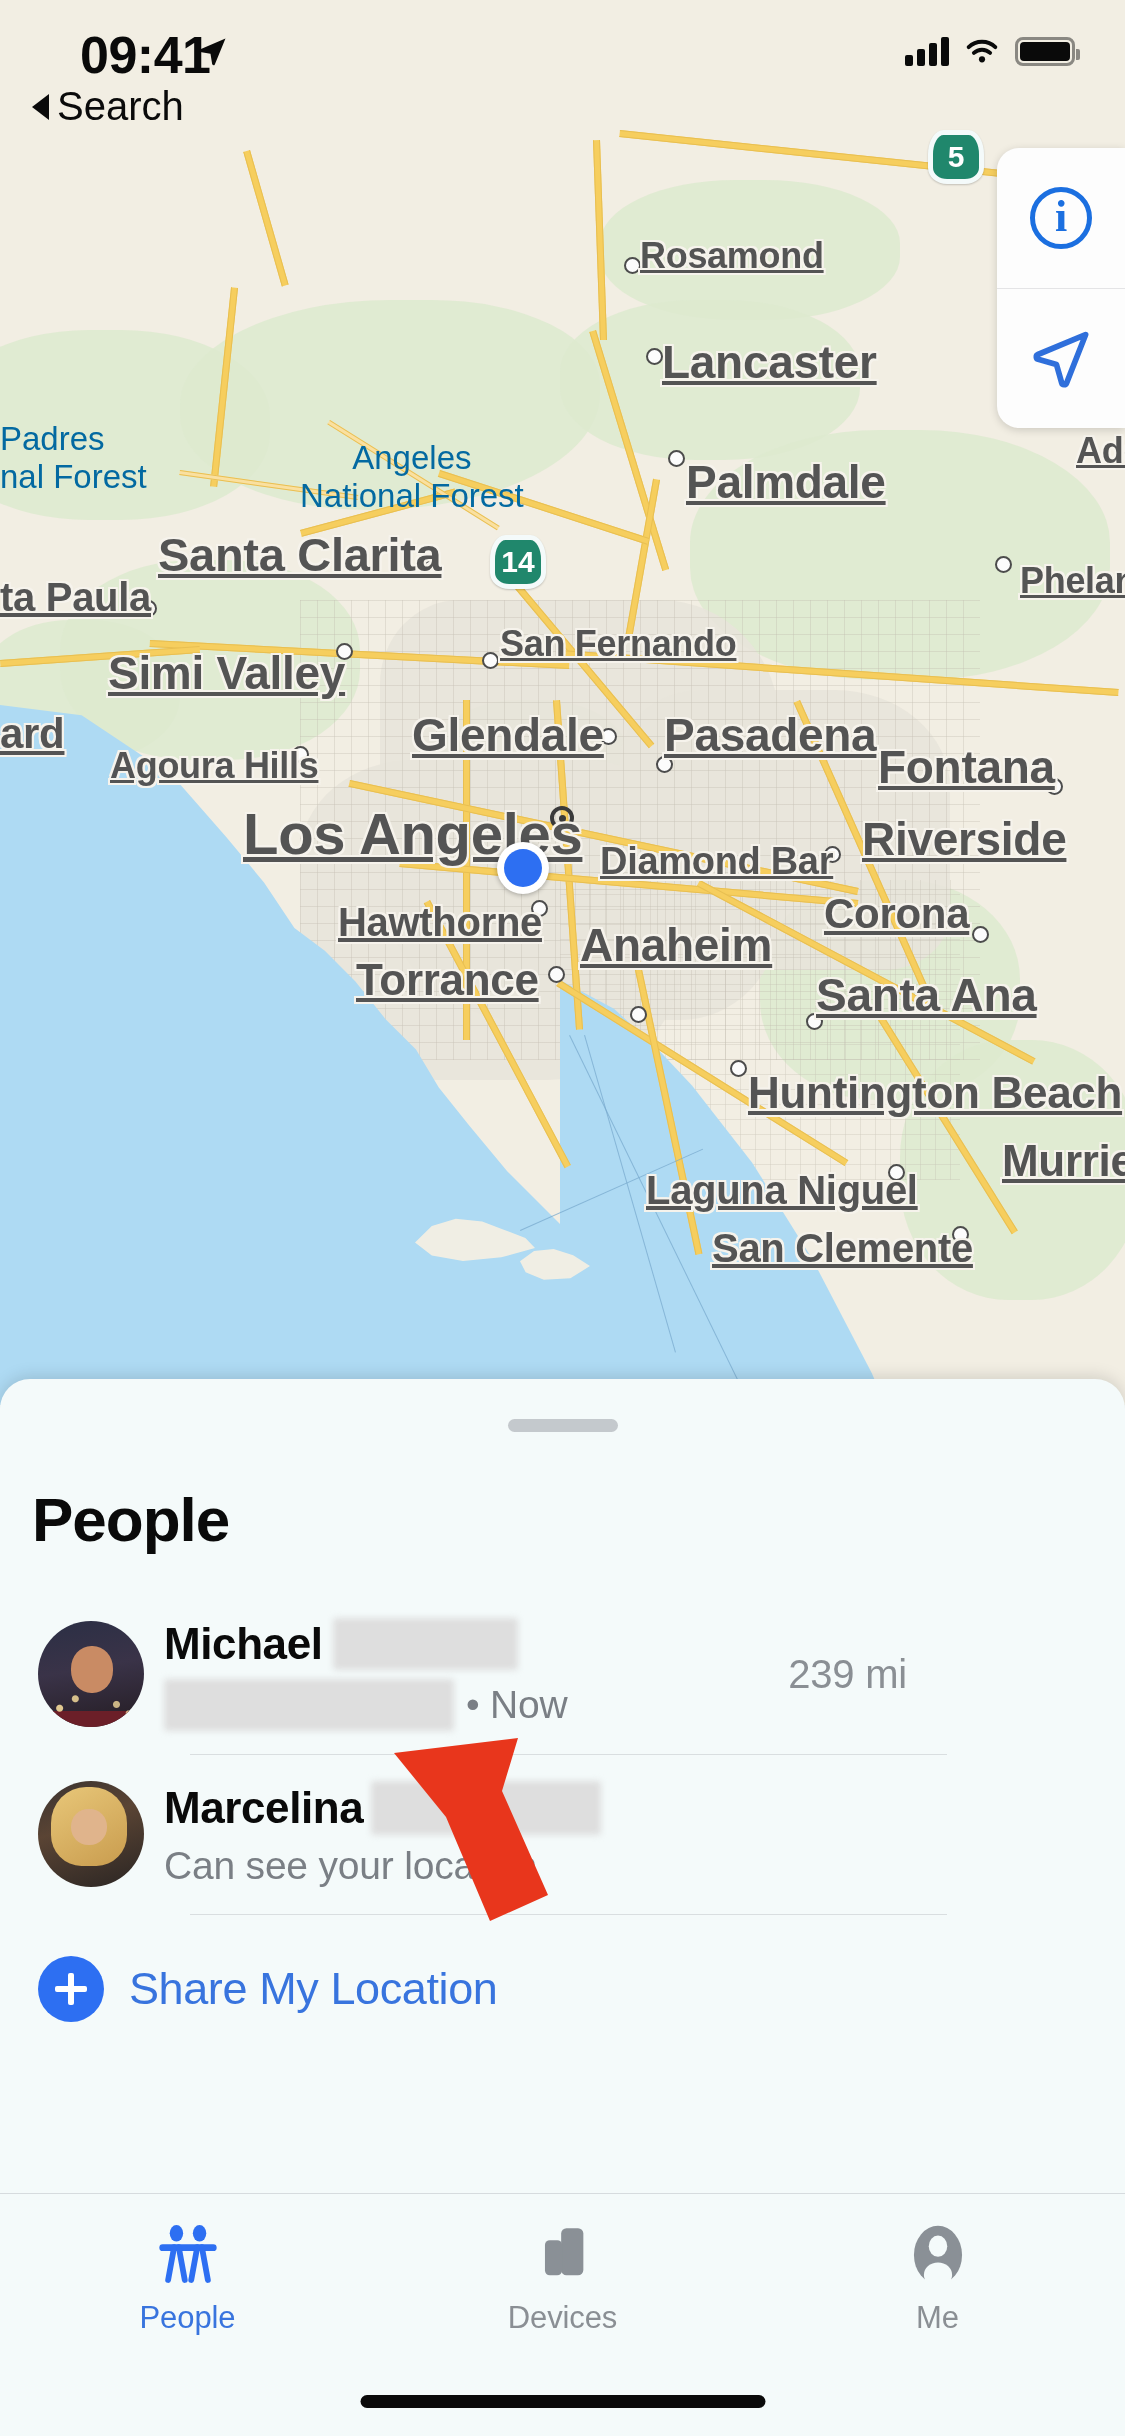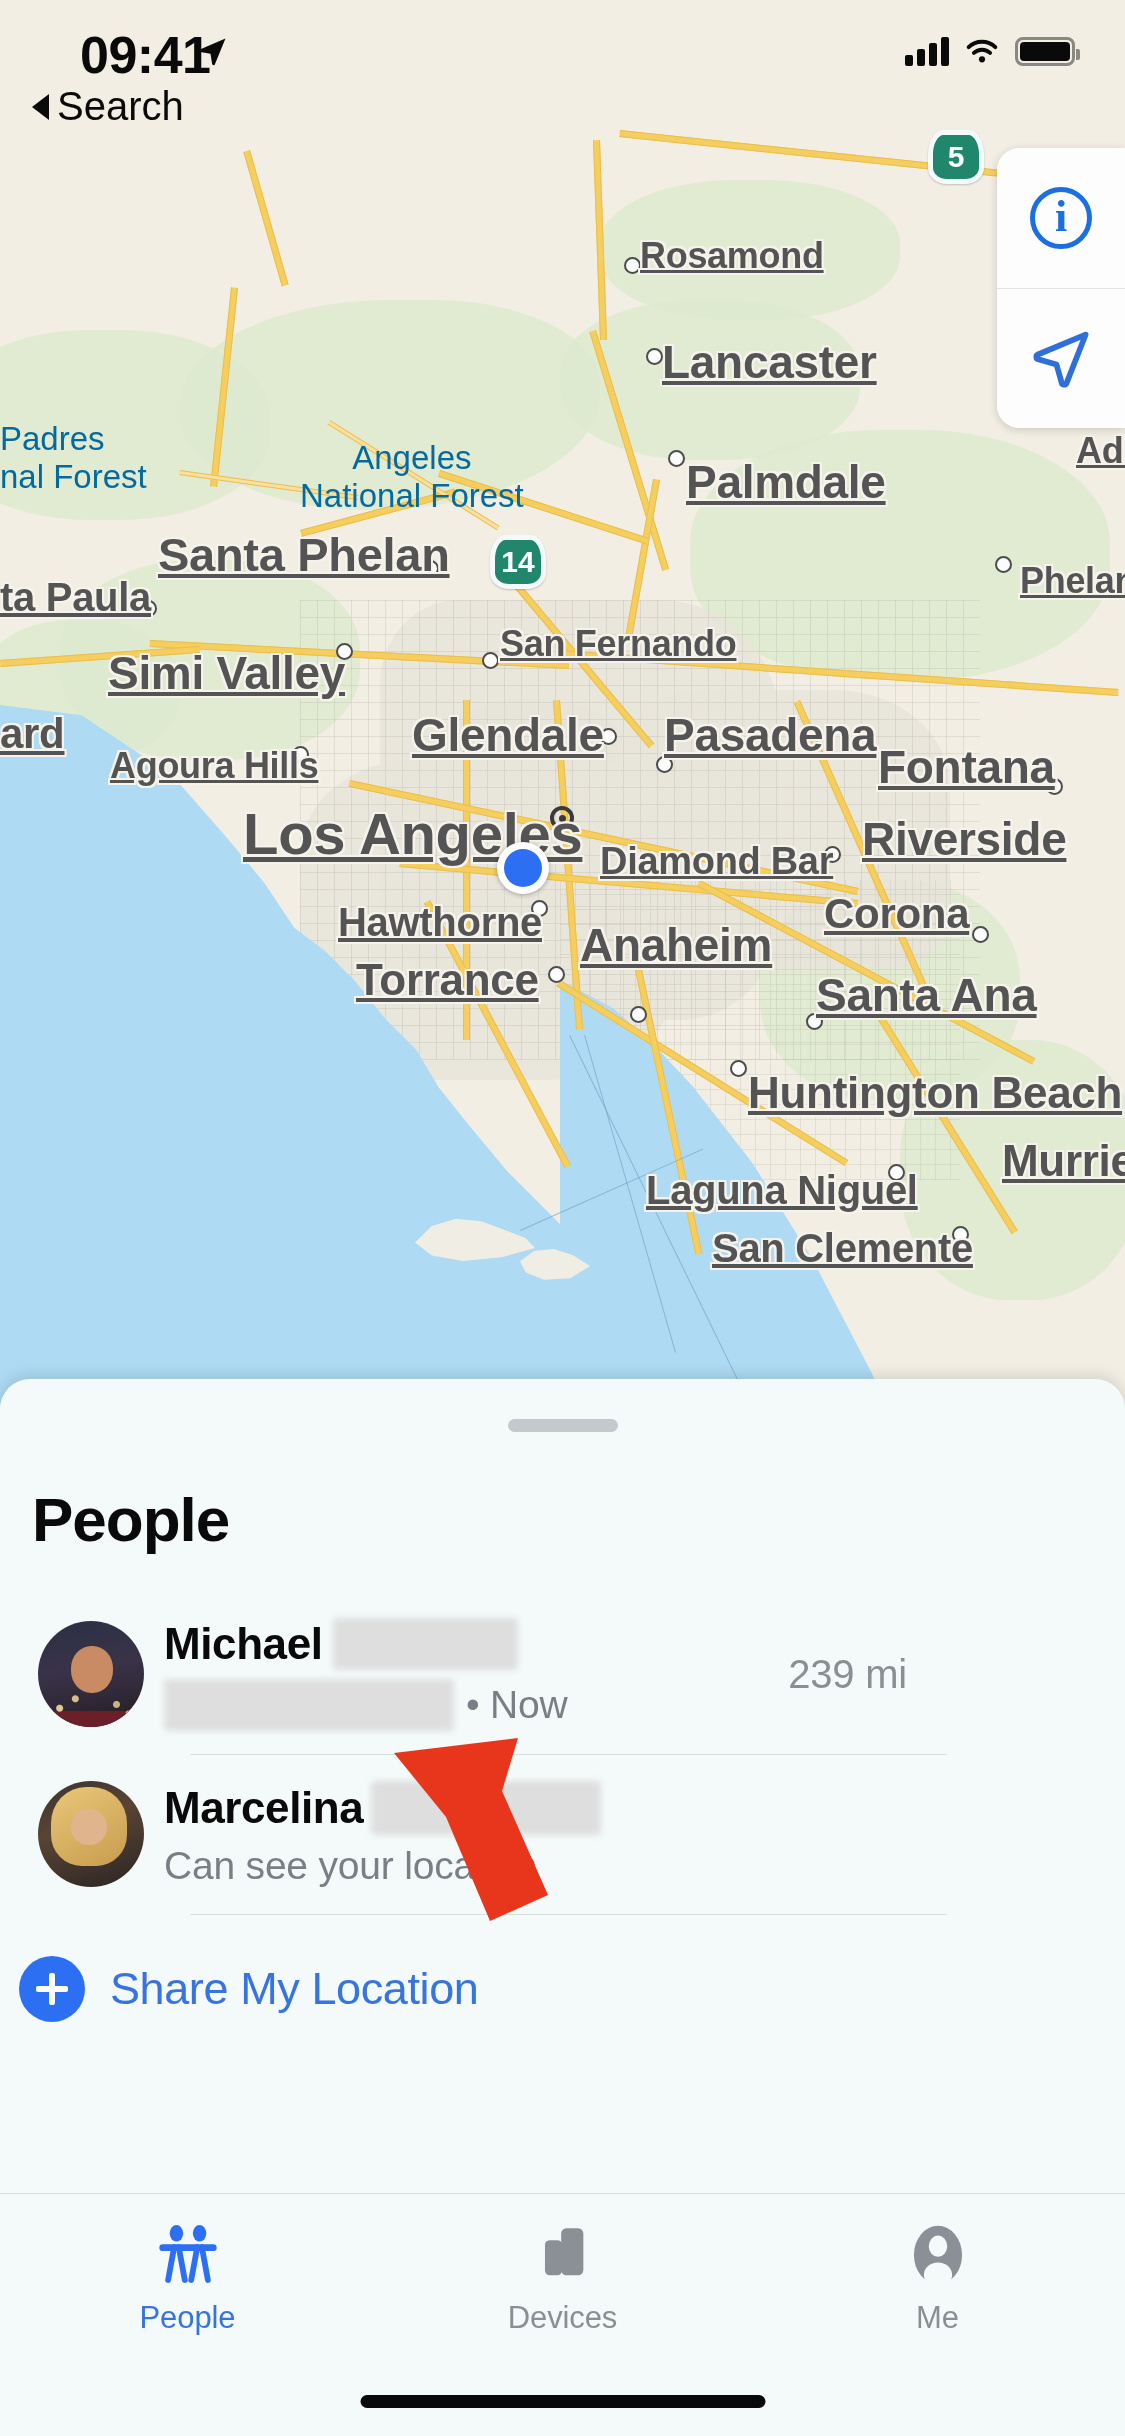--- a/index.html
+++ b/index.html
@@ -248,21 +248,21 @@
     display:inline-block; background:#DEDEDE; border-radius:3px;
     filter:blur(3px); vertical-align:middle;
   }
   .r-michael-last { width:185px; height:52px; margin-left:10px; }
   .r-michael-sub  { width:290px; height:52px; margin-right:12px; }
   .r-marcelina-last { width:230px; height:54px; margin-left:8px; }
   .row-meta { font-size:40px; color:#8A8F94; flex:none; letter-spacing:-.2px; }
 
   .share-row {
     position:relative; display:flex; align-items:center;
-    height:150px; padding-left:19px; cursor:pointer;
+    height:150px; padding-left:38px; cursor:pointer;
   }
   .plus-btn {
     width:66px; height:66px; border-radius:50%; background:#2D6FF2;
     flex:none; margin-right:25px; position:relative;
   }
   .plus-btn::before, .plus-btn::after {
     content:""; position:absolute; background:#fff; border-radius:2px;
     left:50%; top:50%; transform:translate(-50%,-50%);
   }
   .plus-btn::before { width:32px; height:6px; }
@@ -375,21 +375,21 @@
     <div class="city-dot" style="left:630px;top:1006px;"></div>
     <div class="city-dot" style="left:806px;top:1013px;"></div>
     <div class="city-dot" style="left:730px;top:1060px;"></div>
     <div class="city-dot" style="left:888px;top:1164px;"></div>
     <div class="city-dot" style="left:952px;top:1226px;"></div>
     <div class="poi-target" style="left:550px;top:806px;"></div>
 
     <div class="city-label" style="left:640px;top:235px;font-size:36px;">Rosamond</div>
     <div class="city-label" style="left:662px;top:335px;font-size:46px;">Lancaster</div>
     <div class="city-label" style="left:686px;top:455px;font-size:46px;">Palmdale</div>
-    <div class="city-label" style="left:158px;top:527px;font-size:47px;">Santa Phelan</div>
+    <div class="city-label" style="left:158px;top:527px;font-size:47px;">Santa Clarita</div>
     <div class="city-label" style="left:500px;top:623px;font-size:36px;">San Fernando</div>
     <div class="city-label" style="left:108px;top:646px;font-size:46px;">Simi Valley</div>
     <div class="city-label" style="left:412px;top:708px;font-size:46px;">Glendale</div>
     <div class="city-label" style="left:664px;top:708px;font-size:46px;">Pasadena</div>
     <div class="city-label" style="left:878px;top:740px;font-size:46px;">Fontana</div>
     <div class="city-label" style="left:1020px;top:560px;font-size:36px;">Phelan</div>
     <div class="city-label" style="left:243px;top:800px;font-size:58px;">Los Angeles</div>
     <div class="city-label" style="left:600px;top:840px;font-size:38px;">Diamond Bar</div>
     <div class="city-label" style="left:862px;top:812px;font-size:46px;">Riverside</div>
     <div class="city-label" style="left:824px;top:890px;font-size:42px;">Corona</div>

